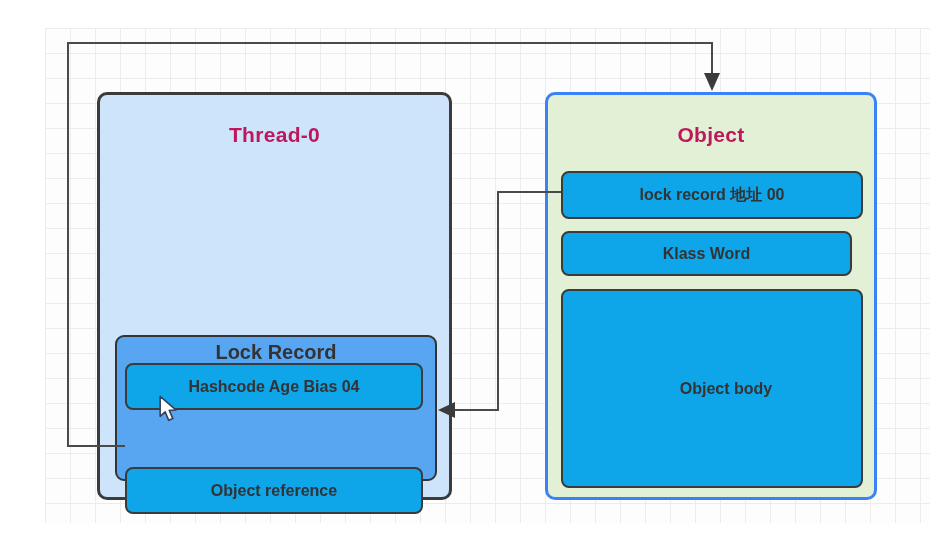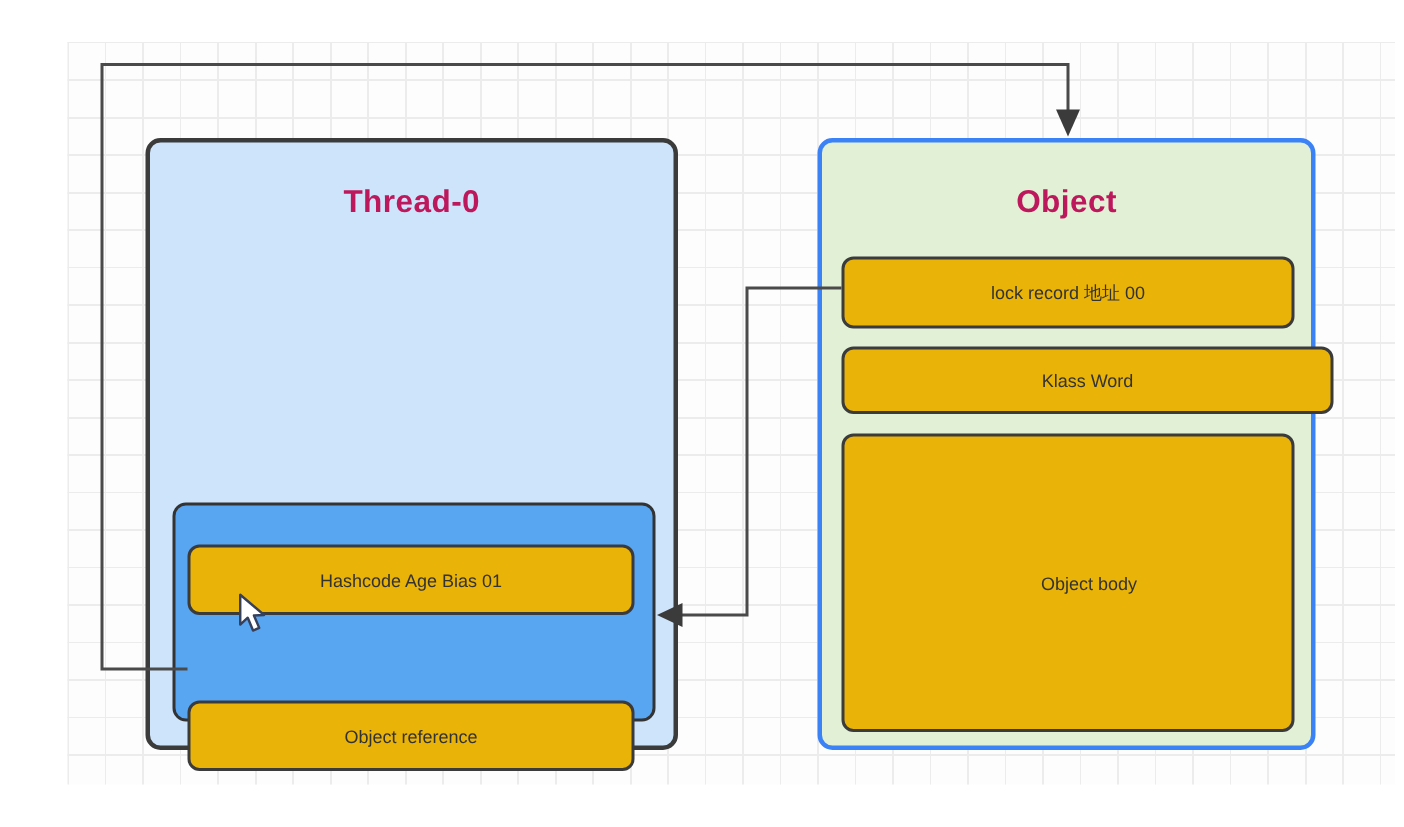--- a/index.html
+++ b/index.html
@@ -29,45 +29,46 @@
   }
   .lock-record{
     position:absolute;left:15px;top:240px;width:322px;height:146px;
     background:#58a6f2;border:2px solid #333333;border-radius:9px;box-sizing:border-box;
   }
   .lock-record-title{
     position:absolute;left:0;right:0;top:4px;text-align:center;
     font-size:20px;font-weight:bold;color:#333333;
   }
   .cell{
-    position:absolute;box-sizing:border-box;background:#eab308;border:2px solid #3b3b3b;
+    position:absolute;box-sizing:border-box;background:#0ea5e9;border:2px solid #3b3b3b;
     border-radius:8px;display:flex;align-items:center;justify-content:center;
-    font-size:12px;font-weight:normal;color:#333333;text-align:center;white-space:nowrap;
+    font-size:16px;font-weight:bold;color:#333333;text-align:center;white-space:nowrap;
   }
   .cell-hashcode{left:8px;top:26px;width:298px;height:47px;}
   .cell-objref{left:8px;top:86px;width:298px;height:47px;margin-top:44px;}
   .cell-addr{left:13px;top:76px;width:302px;height:48px;}
-  .cell-klass{left:13px;top:136px;width:328px;height:45px;}
+  .cell-klass{left:13px;top:136px;width:291px;height:45px;}
   .cell-body{left:13px;top:194px;width:302px;height:199px;padding-left:28px;}
   .wires{position:absolute;left:0;top:0;width:936px;height:551px;pointer-events:none;}
   .cursor{position:absolute;left:158px;top:395px;width:22px;height:28px;}
 </style>
 </head>
 <body>
 
 <div class="stage">
 
   <div class="grid"></div>
 
   <div class="box thread-box">
     <div class="box-title">Thread-0</div>
 
     <div class="lock-record">
+      <div class="lock-record-title">Lock Record</div>
       <div class="cell cell-hashcode">
-        <span>Hashcode Age Bias 01</span>
+        <span>Hashcode Age Bias 04</span>
       </div>
       <div class="cell cell-objref">
         <span>Object reference</span>
       </div>
     </div>
   </div>
 
   <div class="box object-box">
     <div class="box-title">Object</div>
 

